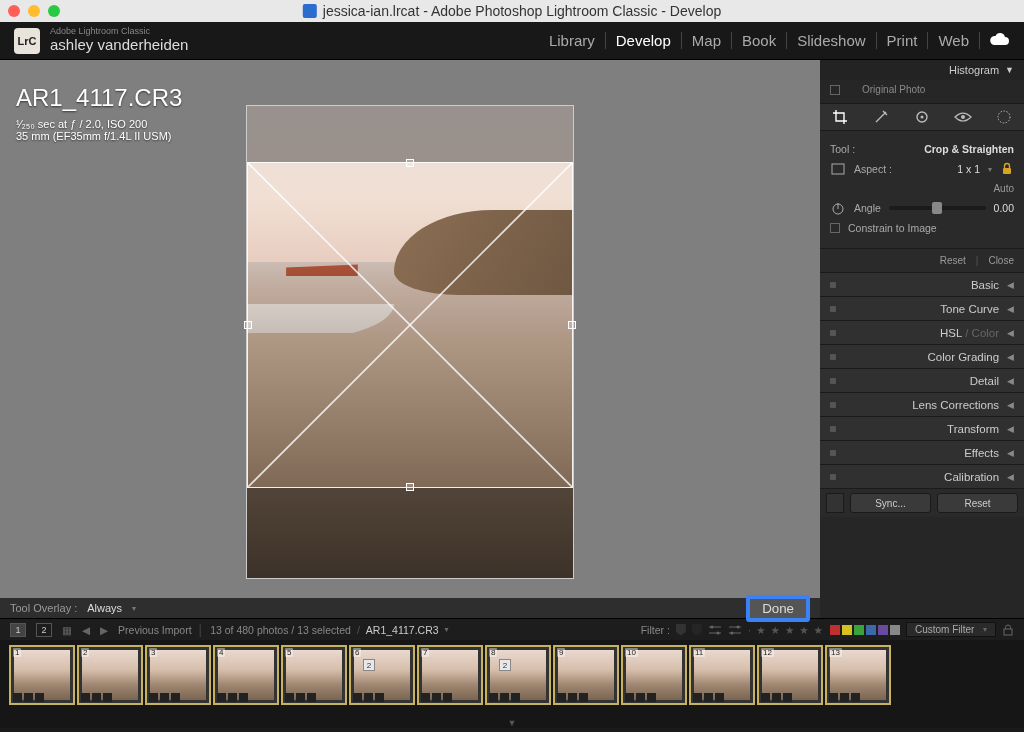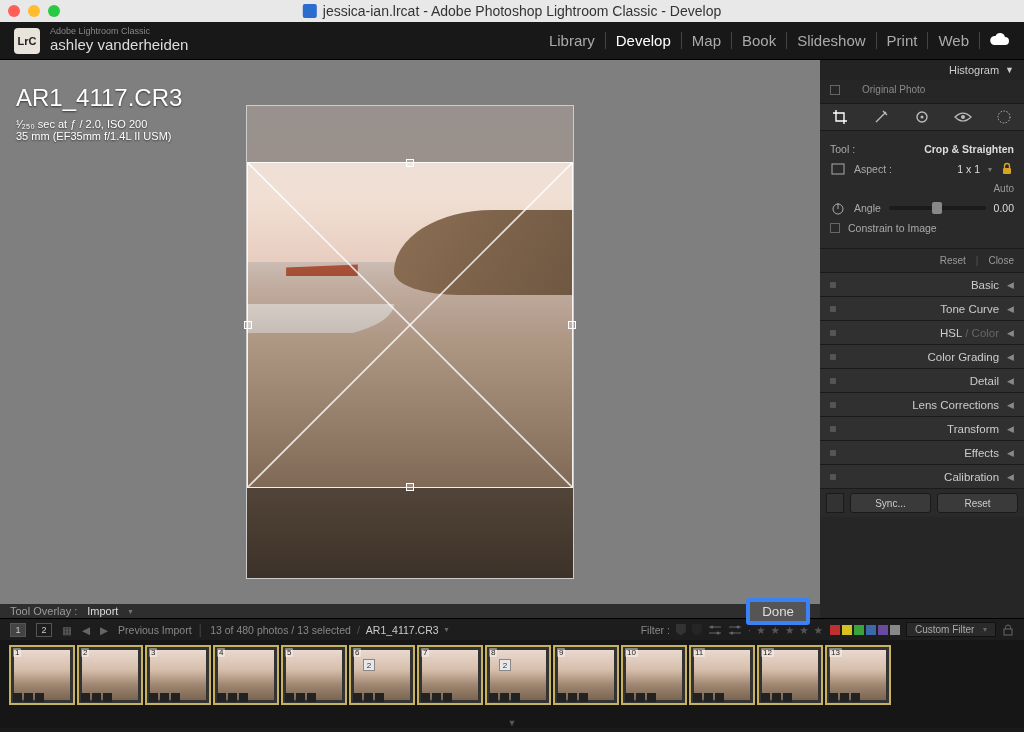--- a/index.html
+++ b/index.html
@@ -49,21 +49,21 @@
 .crop-rect { position: absolute; left: 0; right: 0; top: 56px; bottom: 90px; border: 1px solid rgba(255,255,255,.9); }
 .crop-rect svg { position: absolute; inset: 0; width: 100%; height: 100%; }
 .crop-handle { position: absolute; width: 8px; height: 8px; border: 1px solid #fff; background: rgba(255,255,255,.2); }
 .ch-t { top: -4px; left: 50%; margin-left: -4px; }
 .ch-b { bottom: -4px; left: 50%; margin-left: -4px; }
 .ch-l { left: -4px; top: 50%; margin-top: -4px; }
 .ch-r { right: -4px; top: 50%; margin-top: -4px; }
 .photo-outer-border{position:absolute; inset:-1px; border:1px solid rgba(255,255,255,.6); pointer-events:none;}
 
 
-.tool-overlay-bar { height: 14px; background: #2e2e2e; display:flex; align-items:center; padding: 0 10px; color:#9a9a9a; font-size:11px; gap:10px; }
+.tool-overlay-bar { height: 20px; background: #2e2e2e; display:flex; align-items:center; padding: 0 10px; color:#9a9a9a; font-size:11px; gap:10px; }
 .tool-overlay-bar .done-btn { margin-left: auto; background: #555; border:4px solid #3b82f6; color:#ddd; padding: 2px 12px; border-radius:3px; cursor:pointer; }
 
 
 .right-panel { width: 204px; background: #262626; display: flex; flex-direction: column; overflow: hidden; }
 .panel-header { height: 20px; display:flex; align-items:center; justify-content:flex-end; padding:0 10px; background:#232323; color:#ccc; gap:6px; }
 .panel-header .tri { font-size: 9px; }
 .histogram-wrap { padding: 8px 10px 4px; }
 .histogram { height: 64px; background: #111; border:1px solid #000; position:relative; overflow:hidden; }
 .histo-readout { display:flex; justify-content:space-between; font-size:9px; color:#9a9a9a; margin-top:4px; }
 .original-check { font-size: 10px; color:#8a8a8a; padding: 4px 10px 8px; display:flex; align-items:center; gap:22px; }
@@ -178,21 +178,21 @@
           </svg>
           <div class="crop-handle ch-t"></div>
           <div class="crop-handle ch-b"></div>
           <div class="crop-handle ch-l"></div>
           <div class="crop-handle ch-r"></div>
         </div>
       </div>
     </div>
     <div class="tool-overlay-bar">
       <span>Tool Overlay :</span>
-      <span style="color:#ddd;">Import</span>
+      <span style="color:#ddd;">Always</span>
       <span style="font-size:8px;color:#777">▾</span>
       <button class="done-btn">Done</button>
     </div>
   </div>
 
   <div class="right-panel">
     <div class="panel-header">
       <span>Histogram</span>
       <span class="tri">▼</span>
     </div>

